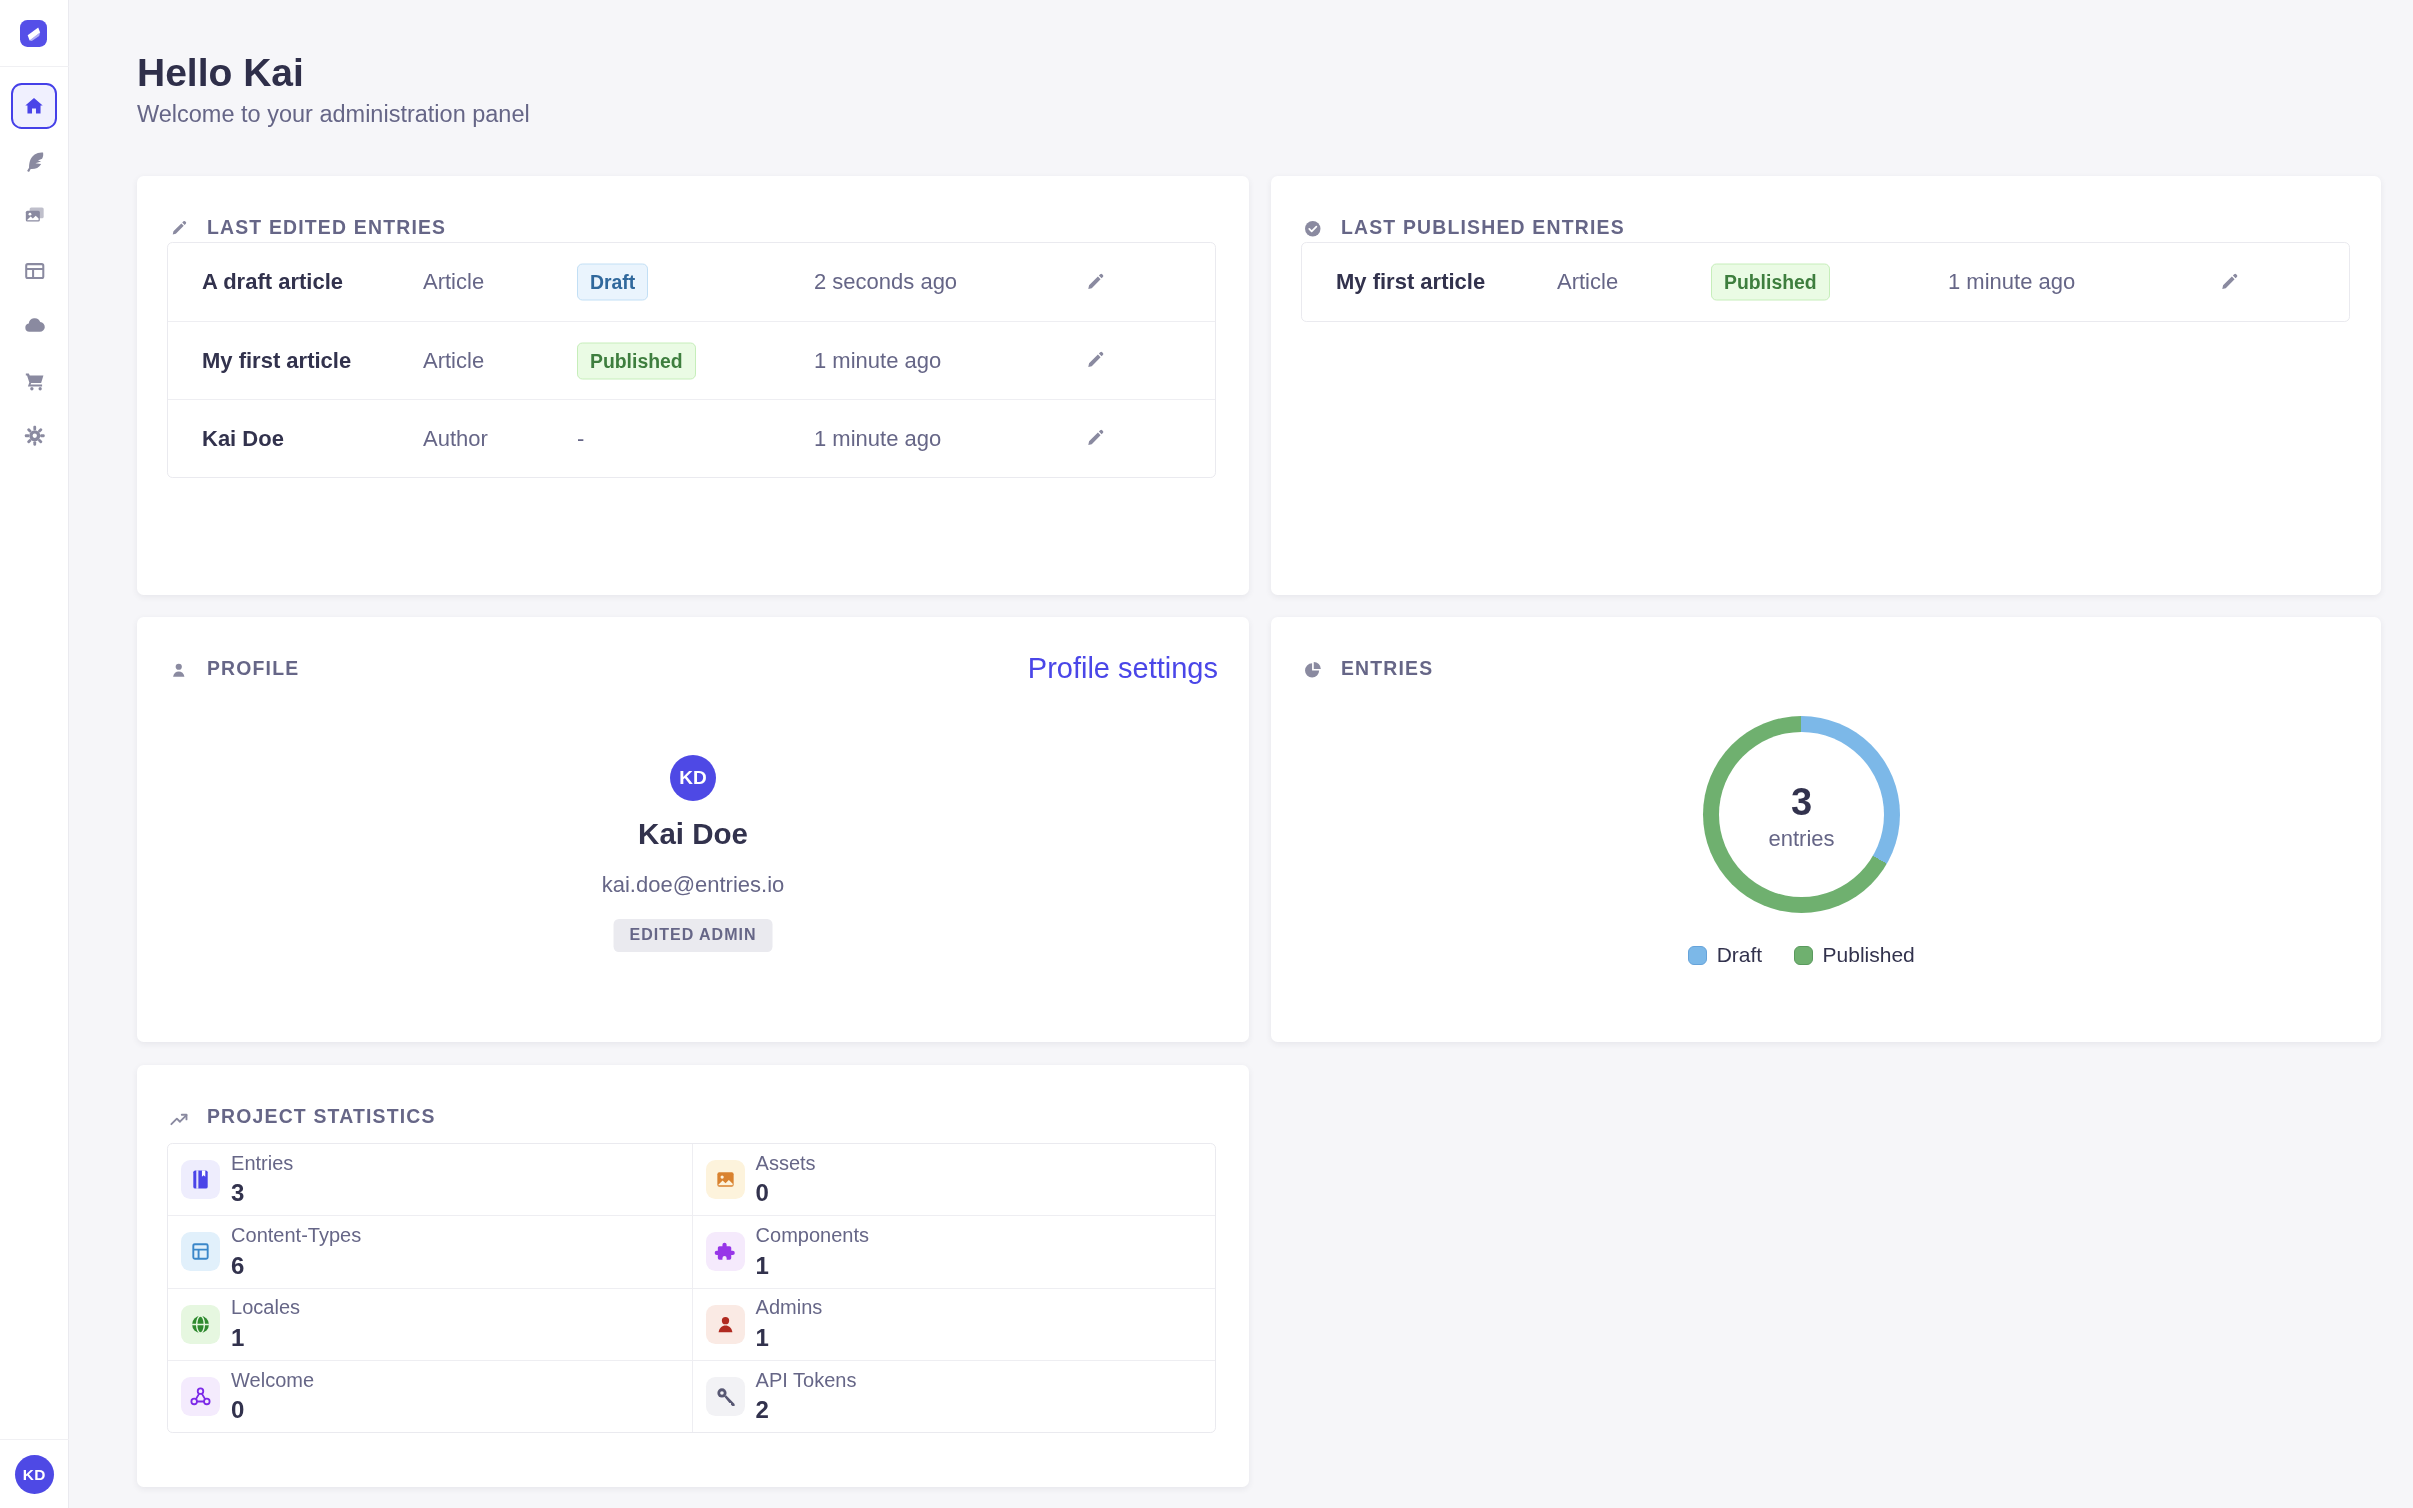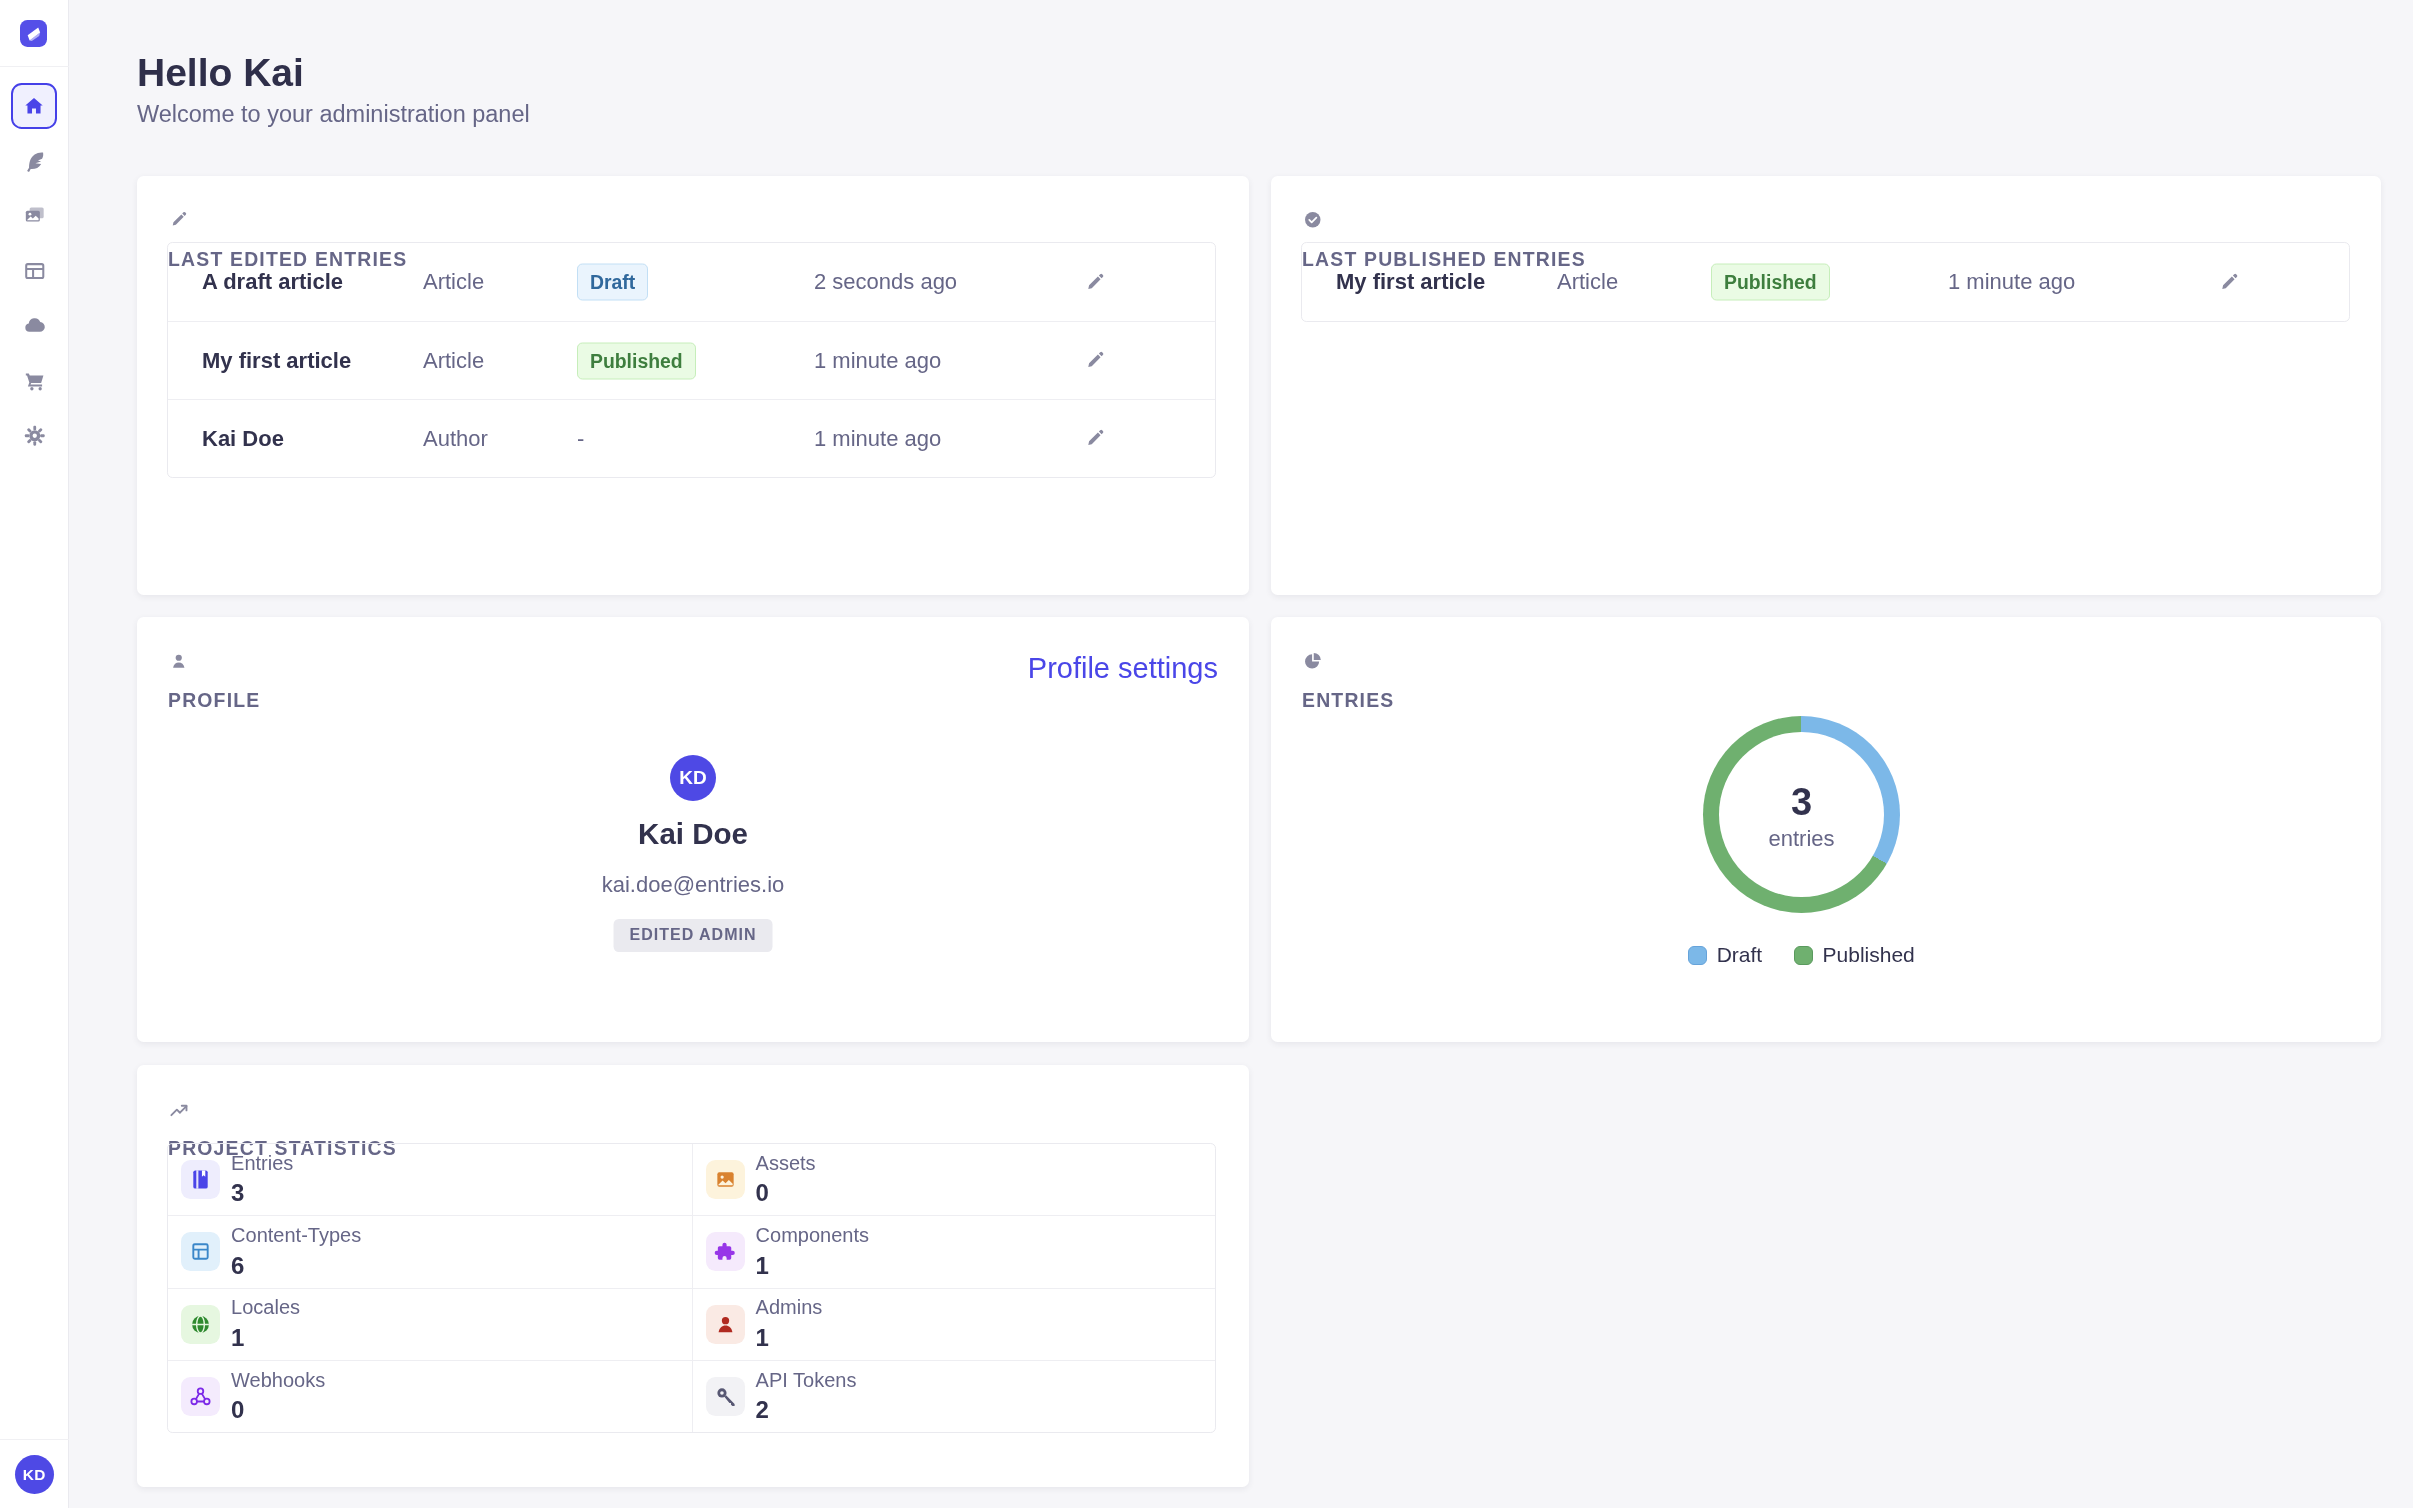--- a/index.html
+++ b/index.html
@@ -18,21 +18,21 @@
   .page-title { position:absolute; left:137px; top:51px; font-size:39px; font-weight:700; color:#2f2f4a; }
   .page-subtitle { position:absolute; left:137px; top:101px; font-size:23.5px; color:#666687; }
 
   
   .card { position:absolute; background:#fff; border-radius:6.7px; box-shadow:0 2px 6.7px rgba(50,50,77,.08); }
   .card-edited    { left:137px;  top:176px;  width:1112px; height:419px; }
   .card-published { left:1271px; top:176px;  width:1110px; height:419px; }
   .card-profile   { left:137px;  top:617px;  width:1112px; height:425px; }
   .card-entries   { left:1271px; top:617px;  width:1110px; height:425px; }
   .card-stats     { left:137px;  top:1065px; width:1112px; height:422px; }
-  .card-head { position:absolute; left:31px; top:33px; display:flex; align-items:flex-start; gap:17.4px;flex-direction:column; }
+  .card-head { position:absolute; left:31px; top:40px; display:flex; align-items:flex-end; gap:17.4px; }
   .card-title { font-size:19.4px; font-weight:700; color:#666687; letter-spacing:1.2px; text-transform:uppercase; }
 
   
   .tbl { position:absolute; left:30px; top:66px; width:1049px; border:1.3px solid #eaeaef; border-radius:5.4px; }
   .trow { position:relative; height:78px; }
   .trow + .trow { border-top:1.3px solid #eeeef2; }
   .trow span, .trow .rowedit { position:absolute; top:50%; transform:translateY(-50%); }
   .c-name { left:34px;  font-size:22px; font-weight:700; color:#32324d; }
   .c-type { left:255px; font-size:22px; color:#666687; }
   .c-status { left:409px; }
@@ -380,21 +380,21 @@
         <svg width="23" height="23" viewBox="0 0 24 24">
           <g fill="none" stroke="#7d2ae8" stroke-width="1.9">
             <circle cx="5.4" cy="17.2" r="2.9"></circle>
               <circle cx="18.6" cy="17.2" r="2.9"></circle>
               <circle cx="12" cy="6.4" r="2.9"></circle>
             <path d="M8.3 17.2h7.4M13.4 9l3.3 5.6M10.6 9l-3.3 5.6"></path>
           </g>
         </svg>
       </div>
       <div class="stat-text">
-        <span class="stat-label">Webhooks</span>
+        <span class="stat-label">Welcome</span>
         <span class="stat-value">0</span>
       </div>
     </div>
 
     <div class="stat-cell">
       <div class="tile tile-tokens">
         <svg width="23" height="23" viewBox="0 0 24 24">
           <g fill="#585873">
             <circle cx="8.3" cy="8.3" r="4.8"></circle>
             <path d="M11 12.4l1.6-1.6 8.9 8.9v2.3h-2.3l-1.5-1.5v-1.6h-1.6z"></path>

